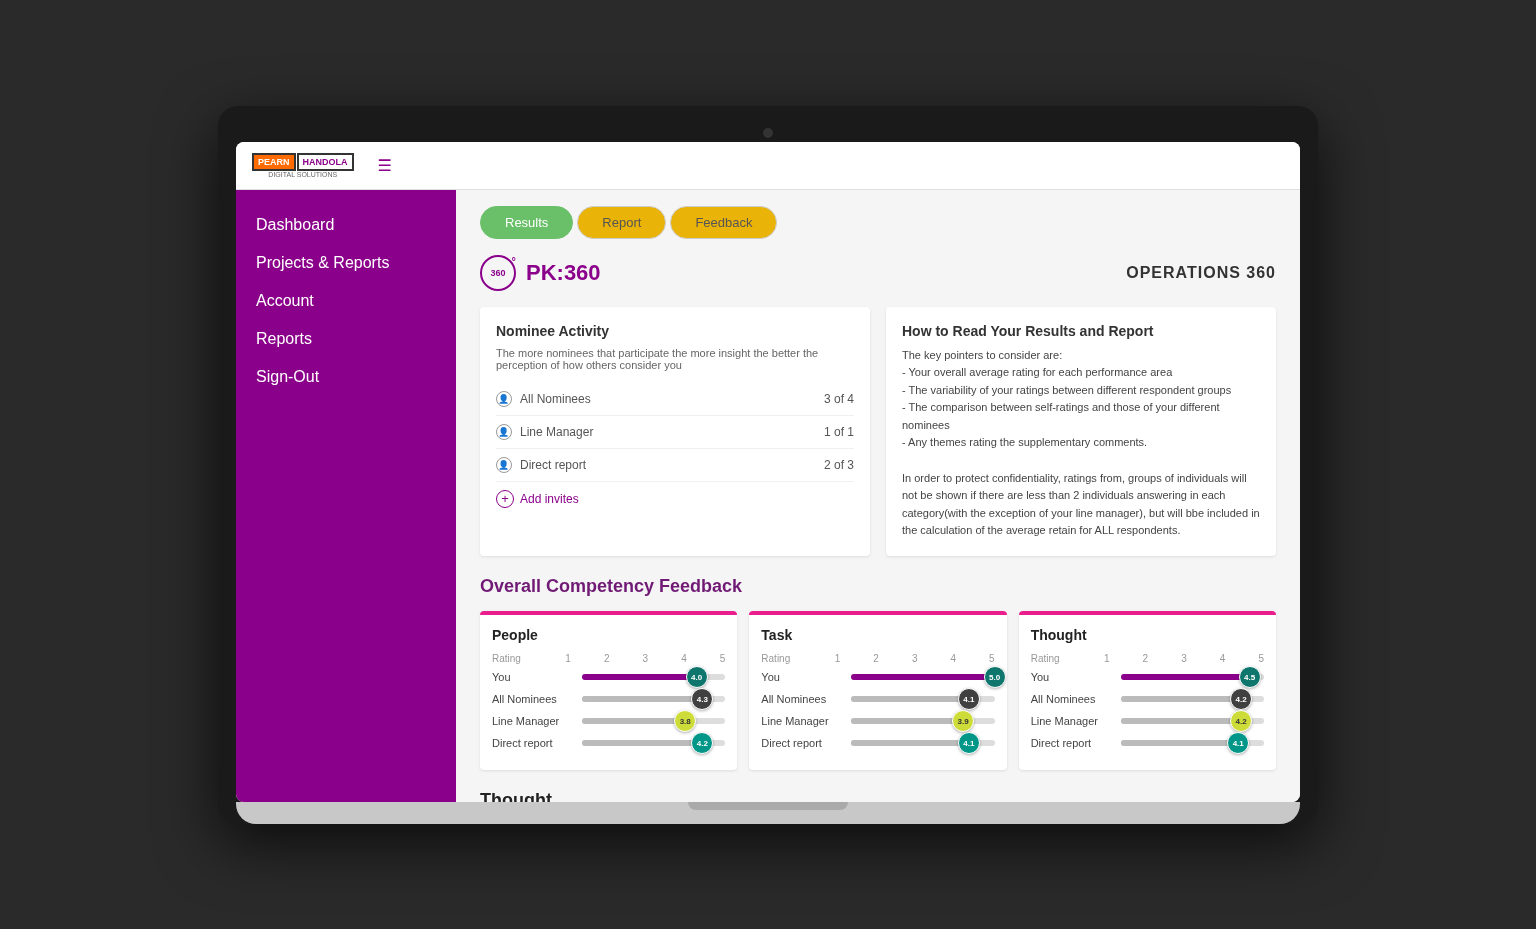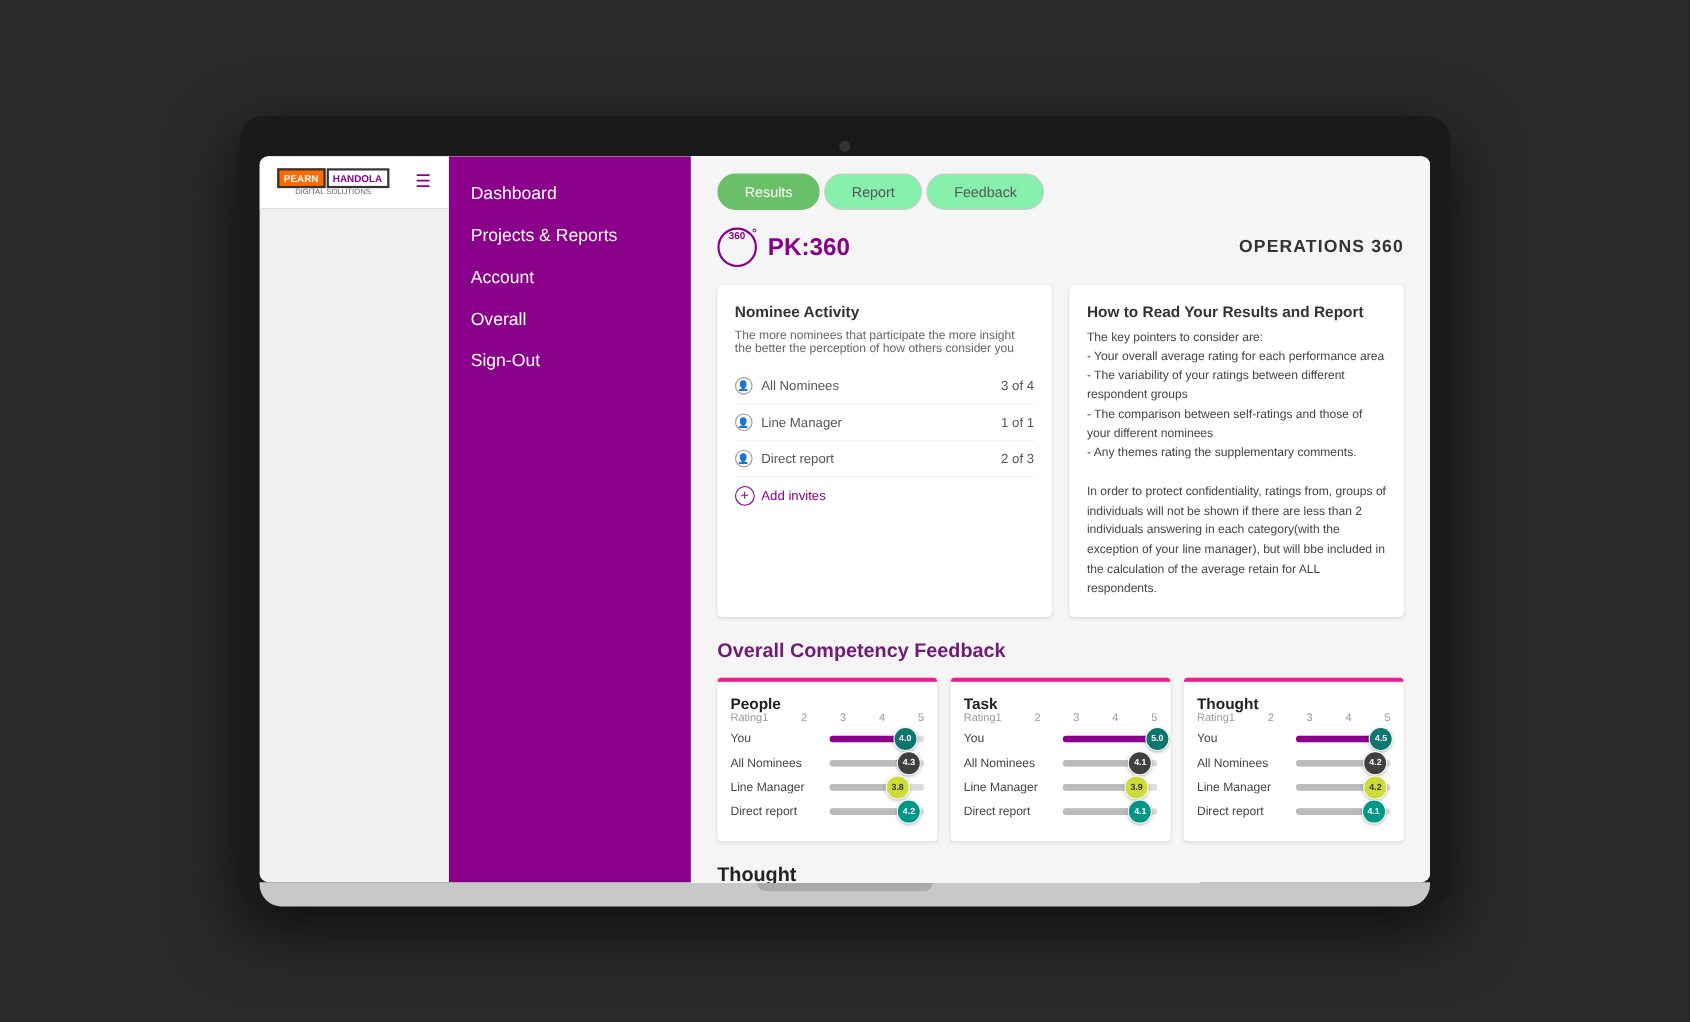--- a/index.html
+++ b/index.html
@@ -42,20 +42,21 @@
       width: 160px;
       height: 8px;
       background: #aaa;
       border-radius: 0 0 8px 8px;
       margin: 0 auto;
     }
 
     
     .app-container {
       display: flex;
+      flex-direction: column;
       height: 660px;
     }
     .top-bar {
       background: white;
       display: flex;
       align-items: center;
       padding: 8px 16px;
       border-bottom: 1px solid #e0e0e0;
       height: 48px;
     }
@@ -121,21 +122,21 @@
     
     .tabs {
       display: flex;
       gap: 4px;
       margin-bottom: 16px;
     }
     .tab-btn {
       padding: 8px 24px;
       border-radius: 20px;
       border: 1px solid #ccc;
-      background: #86efac;
+      background: #eab308;
       cursor: pointer;
       font-size: 13px;
       color: #555;
     }
     .tab-btn.active {
       background: #6abf69;
       color: white;
       border-color: #6abf69;
     }
 
@@ -149,21 +150,21 @@
     .pk360-title {
       display: flex;
       align-items: center;
       gap: 10px;
     }
     .badge-360 {
       width: 36px; height: 36px;
       border-radius: 50%;
       border: 2px solid #8b008b;
       display: flex;
-      align-items: flex-start;
+      align-items: center;
       justify-content: center;
       font-size: 9px;
       font-weight: bold;
       color: #8b008b;
       position: relative;
     }
     .badge-360::after {
       content: '°';
       position: absolute;
       top: -2px;
@@ -284,20 +285,21 @@
     .comp-card-top {
       height: 4px;
       background: #e91e8c;
     }
     .comp-card-body {
       padding: 12px;
     }
     .comp-card-title {
       font-size: 14px;
       font-weight: bold;
+      margin-bottom: 10px;
       color: #222;
     }
     .rating-header {
       display: flex;
       font-size: 10px;
       color: #999;
       margin-bottom: 6px;
     }
     .rating-label { flex: 1; }
     .rating-nums {
@@ -386,21 +388,21 @@
         </div>
         <div class="hamburger">☰</div>
       </div>
 
       <div class="main-layout">
 
         <div class="sidebar">
           <div class="sidebar-item">Dashboard</div>
           <div class="sidebar-item">Projects &amp; Reports</div>
           <div class="sidebar-item">Account</div>
-          <div class="sidebar-item">Overall</div>
+          <div class="sidebar-item">Reports</div>
           <div class="sidebar-item">Sign-Out</div>
         </div>
 
         <div class="content-area">
 
           <div class="tabs">
             <button class="tab-btn active">Results</button>
             <button class="tab-btn">Report</button>
             <button class="tab-btn">Feedback</button>
           </div>

